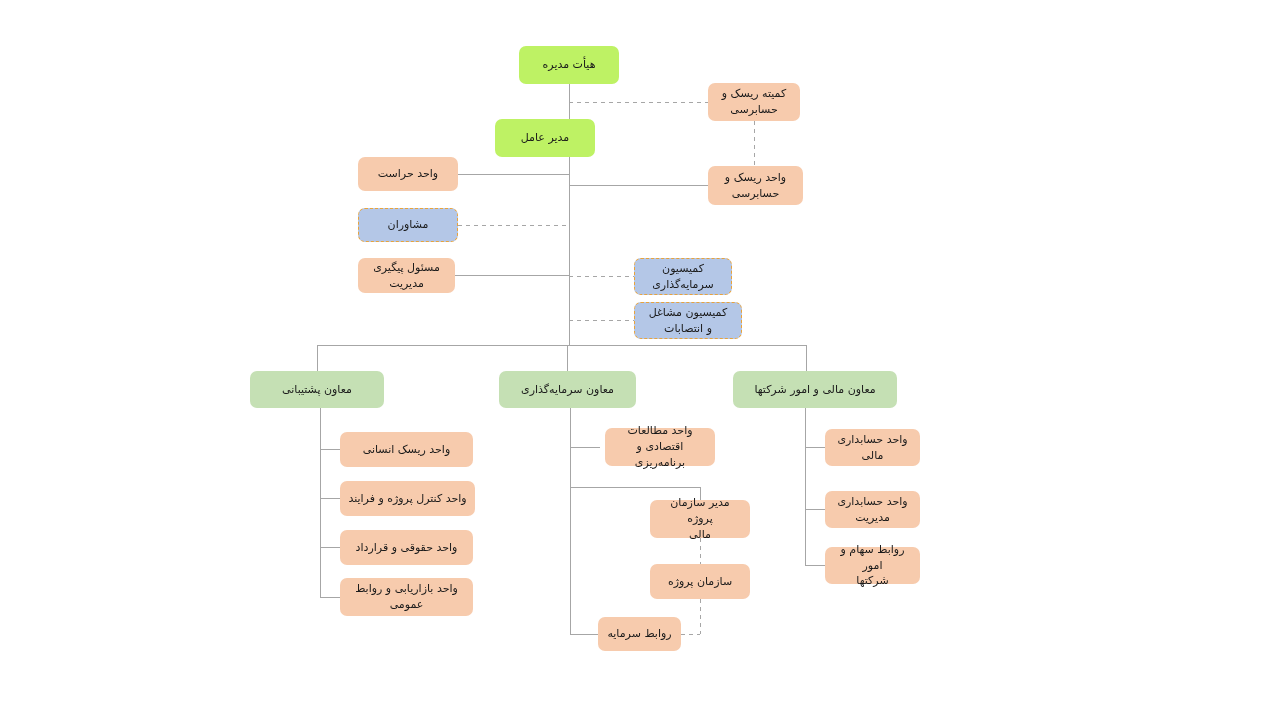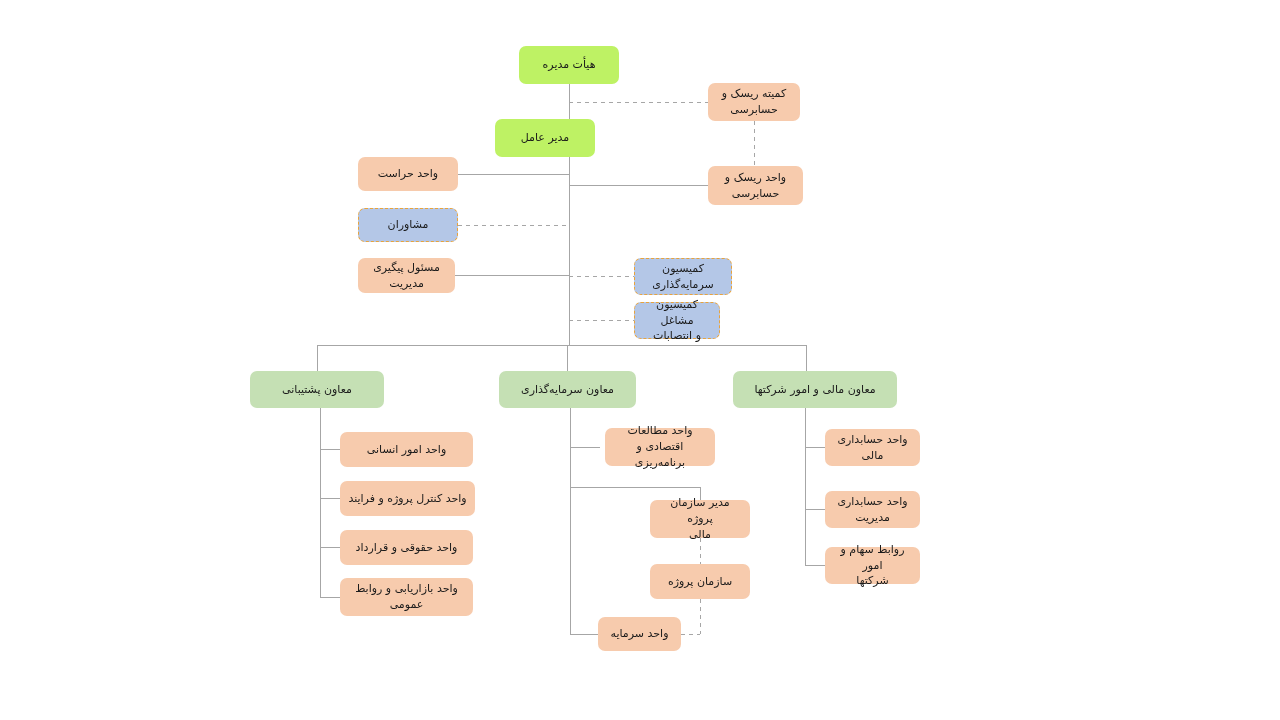--- a/index.html
+++ b/index.html
@@ -108,36 +108,36 @@
       <div class="node fill-peach" style="left: 708px; top: 83px; width: 92px; height: 38px;"><span class="node-label">کمیته ریسک و
 حسابرسی</span></div>
       <div class="node fill-peach" style="left: 708px; top: 166px; width: 95px; height: 39px;"><span class="node-label">واحد ریسک و
 حسابرسی</span></div>
       <div class="node fill-peach" style="left: 358px; top: 157px; width: 100px; height: 34px; justify-content: center;"><span class="node-label">واحد حراست</span></div>
       <div class="node fill-blue" style="left: 358px; top: 208px; width: 100px; height: 34px;"><span class="node-label">مشاوران</span></div>
       <div class="node fill-peach" style="left: 358px; top: 258px; width: 97px; height: 35px;"><span class="node-label">مسئول پیگیری
 مدیریت</span></div>
       <div class="node fill-blue" style="left: 634px; top: 258px; width: 98px; height: 37px;"><span class="node-label">کمیسیون
 سرمایه‌گذاری</span></div>
-      <div class="node fill-blue" style="left: 634px; top: 302px; width: 86px; height: 37px; text-align: center;"><span class="node-label">کمیسیون مشاغل
+      <div class="node fill-blue" style="left: 634px; top: 302px; width: 108px; height: 37px; text-align: center;"><span class="node-label">کمیسیون مشاغل
 و انتصابات</span></div>
       <div class="node fill-green" style="left: 250px; top: 371px; width: 134px; height: 37px;"><span class="node-label">معاون پشتیبانی</span></div>
       <div class="node fill-green" style="left: 499px; top: 371px; width: 137px; height: 37px;"><span class="node-label">معاون سرمایه‌گذاری</span></div>
       <div class="node fill-green" style="left: 733px; top: 371px; width: 164px; height: 37px;"><span class="node-label">معاون مالی و امور شرکتها</span></div>
-      <div class="node fill-peach" style="left: 340px; top: 432px; width: 133px; height: 35px;"><span class="node-label">واحد امور انسانی</span></div>
+      <div class="node fill-peach" style="left: 340px; top: 432px; width: 133px; height: 35px;"><span class="node-label">واحد ریسک انسانی</span></div>
       <div class="node fill-peach" style="left: 340px; top: 481px; width: 135px; height: 35px;"><span class="node-label">واحد کنترل پروژه و فرایند</span></div>
       <div class="node fill-peach" style="left: 340px; top: 530px; width: 133px; height: 35px;"><span class="node-label">واحد حقوقی و قرارداد</span></div>
       <div class="node fill-peach" style="left: 340px; top: 578px; width: 133px; height: 38px;"><span class="node-label">واحد بازاریابی و روابط
 عمومی</span></div>
       <div class="node fill-peach" style="left: 605px; top: 428px; width: 110px; height: 38px;"><span class="node-label">واحد مطالعات
 اقتصادی و برنامه‌ریزی</span></div>
       <div class="node fill-peach" style="left: 650px; top: 500px; width: 100px; height: 38px;"><span class="node-label">مدیر سازمان پروژه
 مالی</span></div>
       <div class="node fill-peach" style="left: 650px; top: 564px; width: 100px; height: 35px;"><span class="node-label">سازمان پروژه</span></div>
-      <div class="node fill-peach" style="left: 598px; top: 617px; width: 83px; height: 34px;"><span class="node-label">واحد سرمایه</span></div>
+      <div class="node fill-peach" style="left: 598px; top: 617px; width: 83px; height: 34px;"><span class="node-label">روابط سرمایه</span></div>
       <div class="node fill-peach" style="left: 825px; top: 429px; width: 95px; height: 37px;"><span class="node-label">واحد حسابداری
 مالی</span></div>
       <div class="node fill-peach" style="left: 825px; top: 491px; width: 95px; height: 37px;"><span class="node-label">واحد حسابداری
 مدیریت</span></div>
       <div class="node fill-peach" style="left: 825px; top: 547px; width: 95px; height: 37px;"><span class="node-label">روابط سهام و امور
 شرکتها</span></div>
     </div>
 </div>
 
 </body></html>

